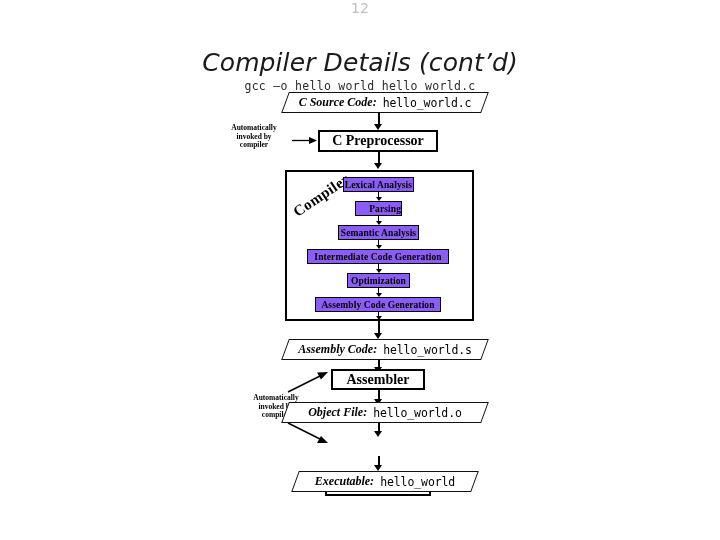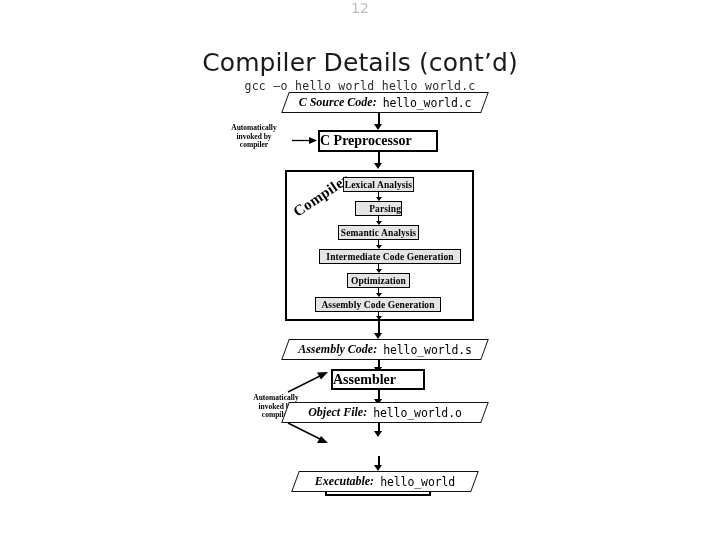--- a/index.html
+++ b/index.html
@@ -20,20 +20,21 @@
     position: absolute;
     left: 0; top: 48px;
     width: 720px;
     text-align: center;
     font-family: "DejaVu Sans", sans-serif;
     font-size: 25px;
     font-weight: 400;
     color: #1a1a1a;
     letter-spacing: 0.1px;
     white-space: nowrap;
+    font-style: italic;
   }
 
   
   #diagram {
     position: absolute;
     left: 0; top: 0;
     width: 720px; height: 540px;
   }
   #diagram > * { position: absolute; }
 
@@ -78,21 +79,21 @@
     letter-spacing: -0.1px;
   }
 
   
   .procbox {
     border: 2.2px solid #000;
     background: #fff;
     box-sizing: border-box;
     display: flex;
     align-items: center;
-    justify-content: flex-start;
+    justify-content: center;
     font-family: "Liberation Serif", serif;
     font-weight: bold;
     font-size: 14px;
     color: #000;
     white-space: nowrap;
   }
 
   
   #compiler-box {
     border: 2.2px solid #000;
@@ -107,21 +108,21 @@
     transform: rotate(-34deg);
     transform-origin: left center;
     white-space: nowrap;
     letter-spacing: 0.4px;
   }
 
   
   .phasebox {
     height: 15px;
     border: 1.1px solid #000;
-    background: #e5e5e5;
+    background: #8b5cf6;
     box-sizing: border-box;
     display: flex;
     align-items: center;
     justify-content: center;
     font-family: "Liberation Serif", serif;
     font-weight: bold;
     font-size: 9.5px;
     color: #000;
     white-space: nowrap;
     letter-spacing: 0.1px;
@@ -221,21 +222,21 @@
     </div>
     <div class="vline-thin" style="left:378px; top:216px; height:6px;"></div>
     <div class="arrowhead-sm" style="left:375.7px; top:221px;"></div>
 
     <div class="phasebox" style="left:338px; top:225px; width:81px;">
       <span>Semantic Analysis</span>
     </div>
     <div class="vline-thin" style="left:378px; top:240px; height:6px;"></div>
     <div class="arrowhead-sm" style="left:375.7px; top:245px;"></div>
 
-    <div class="phasebox" style="left:319px; top:249px; width:142px;justify-content:center;">
+    <div class="phasebox" style="left:307px; top:249px; width:142px;justify-content:center;">
       <span>Intermediate Code Generation</span>
     </div>
     <div class="vline-thin" style="left:378px; top:264px; height:6px;"></div>
     <div class="arrowhead-sm" style="left:375.7px; top:269px;"></div>
 
     <div class="phasebox" style="left:347px; top:273px; width:63px;">
       <span>Optimization</span>
     </div>
     <div class="vline-thin" style="left:378px; top:288px; height:6px;"></div>
     <div class="arrowhead-sm" style="left:375.7px; top:293px;"></div>

